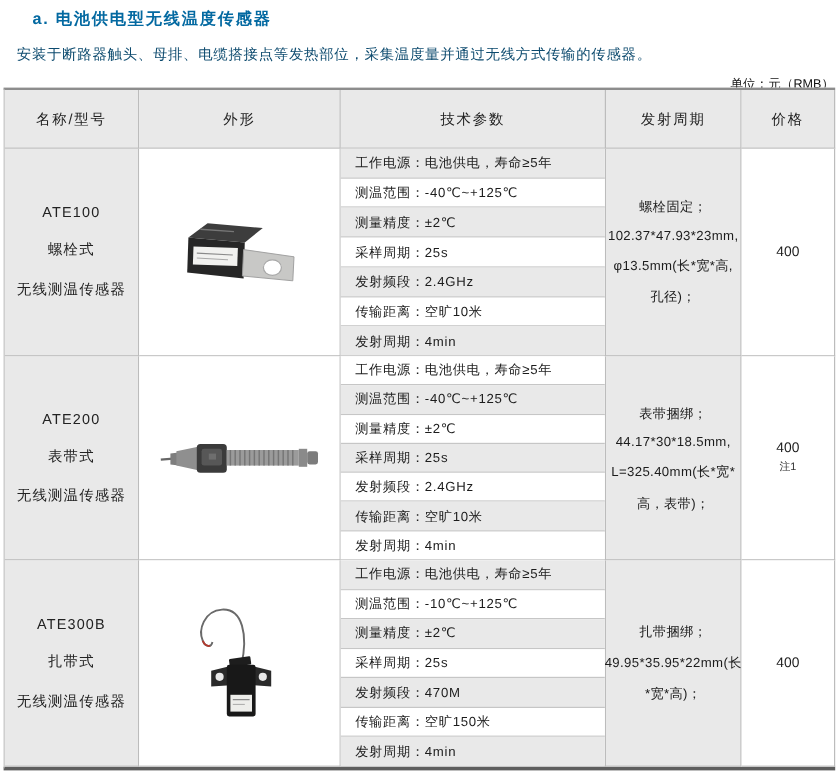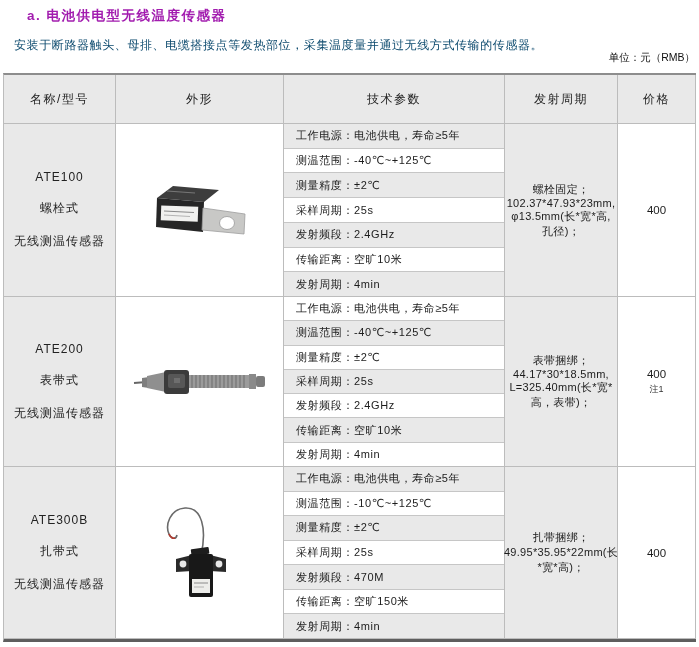--- a/index.html
+++ b/index.html
@@ -2,23 +2,23 @@
 <html><head>
 <meta charset="utf-8">
 <style>
   html,body{margin:0;padding:0;}
   body{
     width:699px;height:647px;background:#ffffff;
     font-family:"Liberation Sans","DejaVu Sans",sans-serif;
     color:#1a1a1a;position:relative;overflow:hidden;
   }
   .page{position:relative;width:699px;height:647px;background:#fff;}
-  .title{position:absolute;left:27px;top:7px;font-size:13.5px;font-weight:bold;letter-spacing:1.5px;color:#a21caf;}
+  .title{position:absolute;left:27px;top:7px;font-size:13.5px;font-weight:bold;letter-spacing:1.5px;color:#0369a1;}
   .subtitle{position:absolute;left:14px;top:37px;font-size:12px;letter-spacing:0.6px;color:#0c4a6e;}
-  .unit{position:absolute;right:4px;top:51px;font-size:10.5px;color:#111;}
+  .unit{position:absolute;right:4px;top:63px;font-size:10.5px;color:#111;}
 
   .tbl{
     position:absolute;left:3px;top:73px;width:692px;
     display:grid;
     grid-template-columns:112px 168px 221px 113px 78px;
     grid-template-rows:49px 173px 170px 172px;
     border-top:2px solid #8d8d8d;
     border-left:1px solid #bcbcbc;
     border-bottom:3px solid #5e5e5e;
     background:#fff;
@@ -29,21 +29,21 @@
   .name-cell{background:#e9e9e9;display:flex;flex-direction:column;align-items:center;
        justify-content:center;row-gap:16px;font-size:12px;letter-spacing:1px;color:#222;}
   .img-cell{background:#fff;display:flex;align-items:center;justify-content:center;}
   .params-cell{background:#fff;display:flex;flex-direction:column;}
   .param{flex:1;display:flex;align-items:center;padding-left:12px;
        font-size:11px;letter-spacing:0.6px;color:#1c1c1c;border-bottom:1px solid #c6c6c6;}
   .param:last-child{border-bottom:none;}
   .param.g{background:#e9e9e9;}
   .param.w{background:#ffffff;}
   .install-cell{background:#e9e9e9;display:flex;flex-direction:column;align-items:center;
-       justify-content:center;row-gap:0;font-size:11px;text-align:center;
+       justify-content:center;row-gap:11px;font-size:11px;text-align:center;
        letter-spacing:0.3px;color:#1c1c1c;padding:0 2px;}
   .price-cell{background:#fff;display:flex;flex-direction:column;align-items:center;
        justify-content:center;font-size:11.5px;color:#1c1c1c;}
   .price-note{font-size:9px;margin-top:3px;color:#333;}
 </style>
 </head>
 <body>
 
 <div class="page">
 

